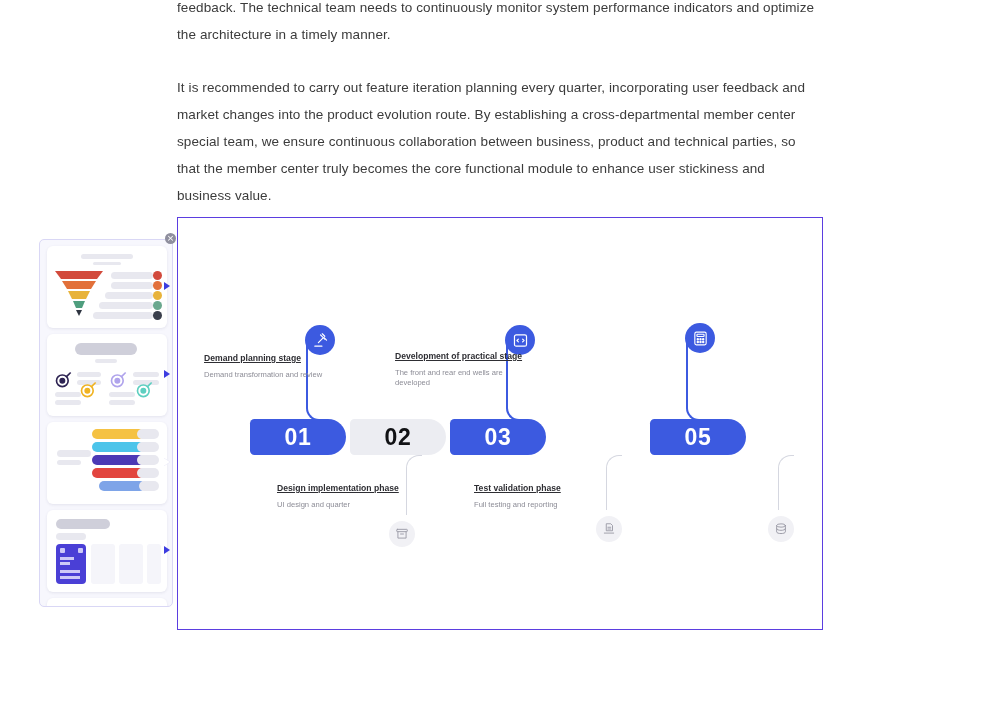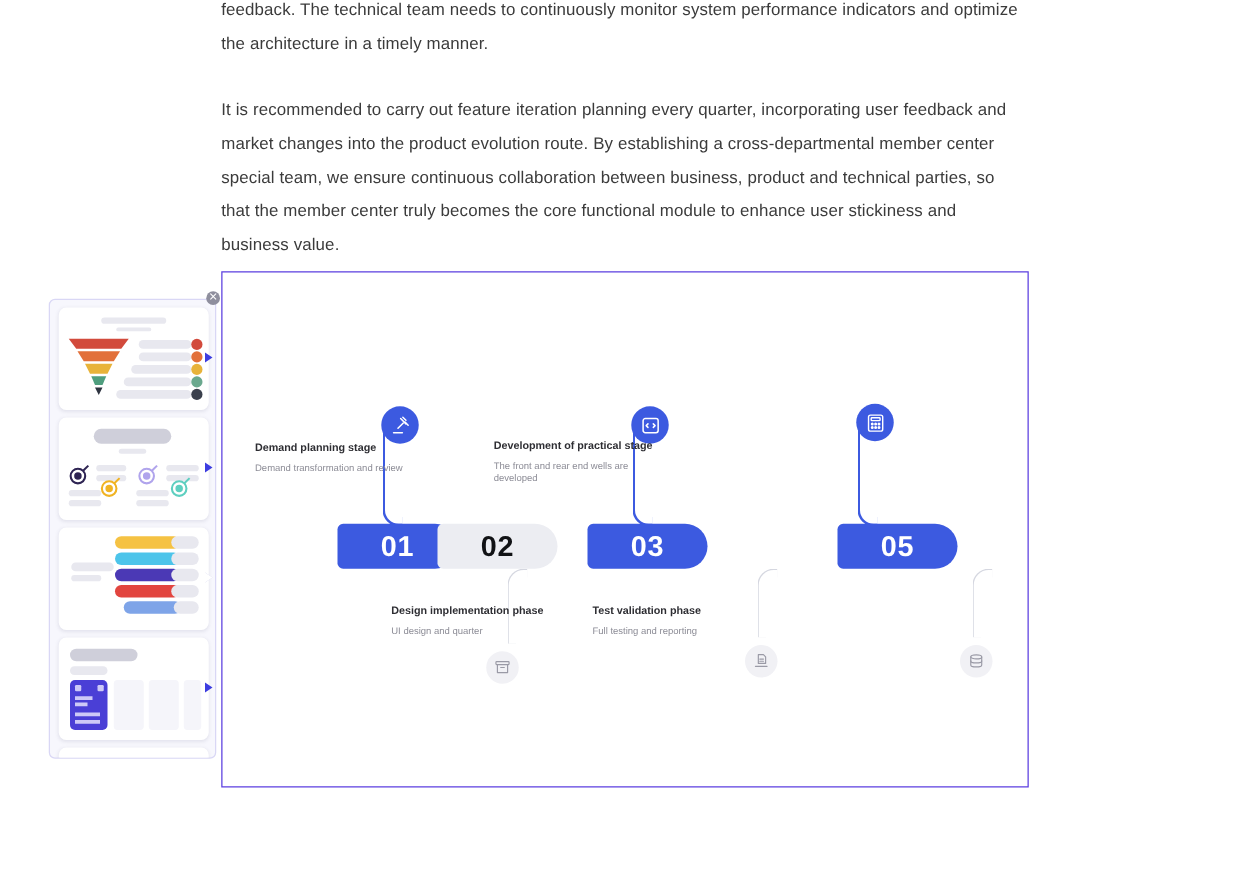--- a/index.html
+++ b/index.html
@@ -48,21 +48,21 @@
   .step-pill {
     position: absolute;
     top: 201px;
     width: 96px; height: 36px;
     border-radius: 5px 20px 20px 5px;
     display: flex; align-items: center; justify-content: center;
     font-size: 23px; font-weight: bold;
     letter-spacing: .6px;
     z-index: 3;
   }
-  .step-pill.on  { background: #3c5ae0; color: #ffffff; margin-left: 20px; }
+  .step-pill.on  { background: #3c5ae0; color: #ffffff; }
   .step-pill.off { background: #ecedf2; color: #111215; }
   .stem-line-up {
     position: absolute;
     width: 16px;
     border-left: 2.4px solid #3c5ae0;
     border-bottom-left-radius: 13px;
     border-bottom: 2.4px solid #3c5ae0;
     z-index: 2;
   }
   .stem-line-down {
@@ -89,21 +89,21 @@
     border-radius: 50%;
     background: #f1f1f5;
     display: flex; align-items: center; justify-content: center;
     z-index: 4;
   }
   .node-icon-light svg { width: 14px; height: 14px; }
 
   .label-block { position: absolute; width: 132px; z-index: 5; }
   .label-title {
     font-size: 8.6px; font-weight: bold; color: #2e2e33;
-    line-height: 11.5px; margin-bottom: 5px;
+    line-height: 11.5px; margin-bottom: 5px; text-decoration: underline;
   }
   .label-desc {
     font-size: 7.6px; color: #8c8c96; line-height: 10.5px;
   }
 
   
   #thumb-panel {
     position: absolute;
     left: 39px; top: 239px;
     width: 134px; height: 368px;
@@ -182,21 +182,21 @@
 
       <div class="step-pill off" style="left:172px;">02</div>
       <div class="stem-line-down" style="left:228px; top:237px; height:60px;"></div>
       <div class="node-icon-light" style="left:211px; top:303px;">
         <svg viewBox="0 0 24 24" fill="none" stroke="#9a9aa6" stroke-width="1.6" stroke-linecap="round" stroke-linejoin="round">
           <rect x="3" y="4" width="18" height="4" rx="1"></rect>
             <path d="M5 8v11h14V8"></path>
             <path d="M9.5 12h5"></path>
         </svg>
       </div>
-      <div class="label-block" style="left:99px; top:265px;margin-left:36px;">
+      <div class="label-block" style="left:99px; top:265px;">
         <div class="label-title">Design implementation phase</div>
         <div class="label-desc">UI design and quarter</div>
       </div>
 
       <div class="step-pill on" style="left:272px;">03</div>
       <div class="stem-line-up" style="left:328px; top:123px; height:80px;"></div>
       <div class="node-icon" style="left:327px; top:107px;">
         <svg viewBox="0 0 24 24" fill="none" stroke="#ffffff" stroke-width="1.7" stroke-linecap="round" stroke-linejoin="round">
           <rect x="3.5" y="4" width="17" height="16" rx="2.5"></rect>
             <path d="M9 10l-2 2 2 2"></path>

